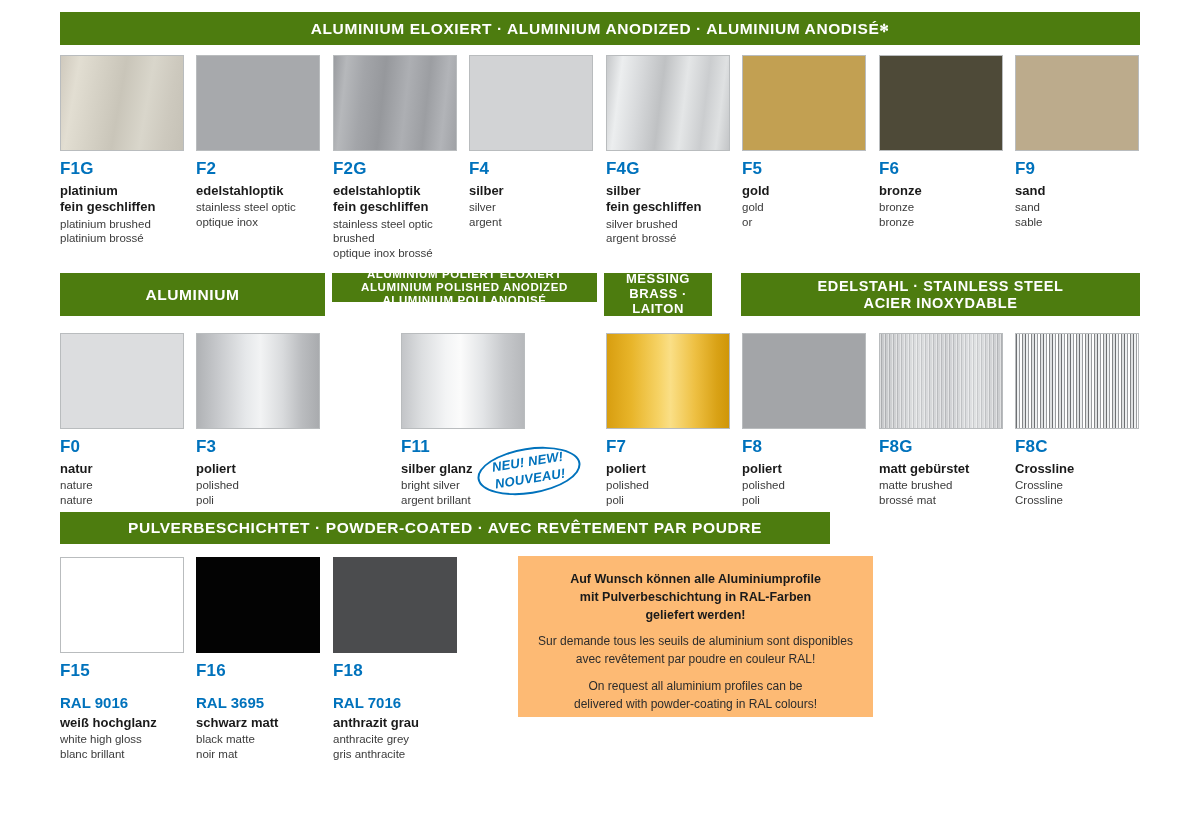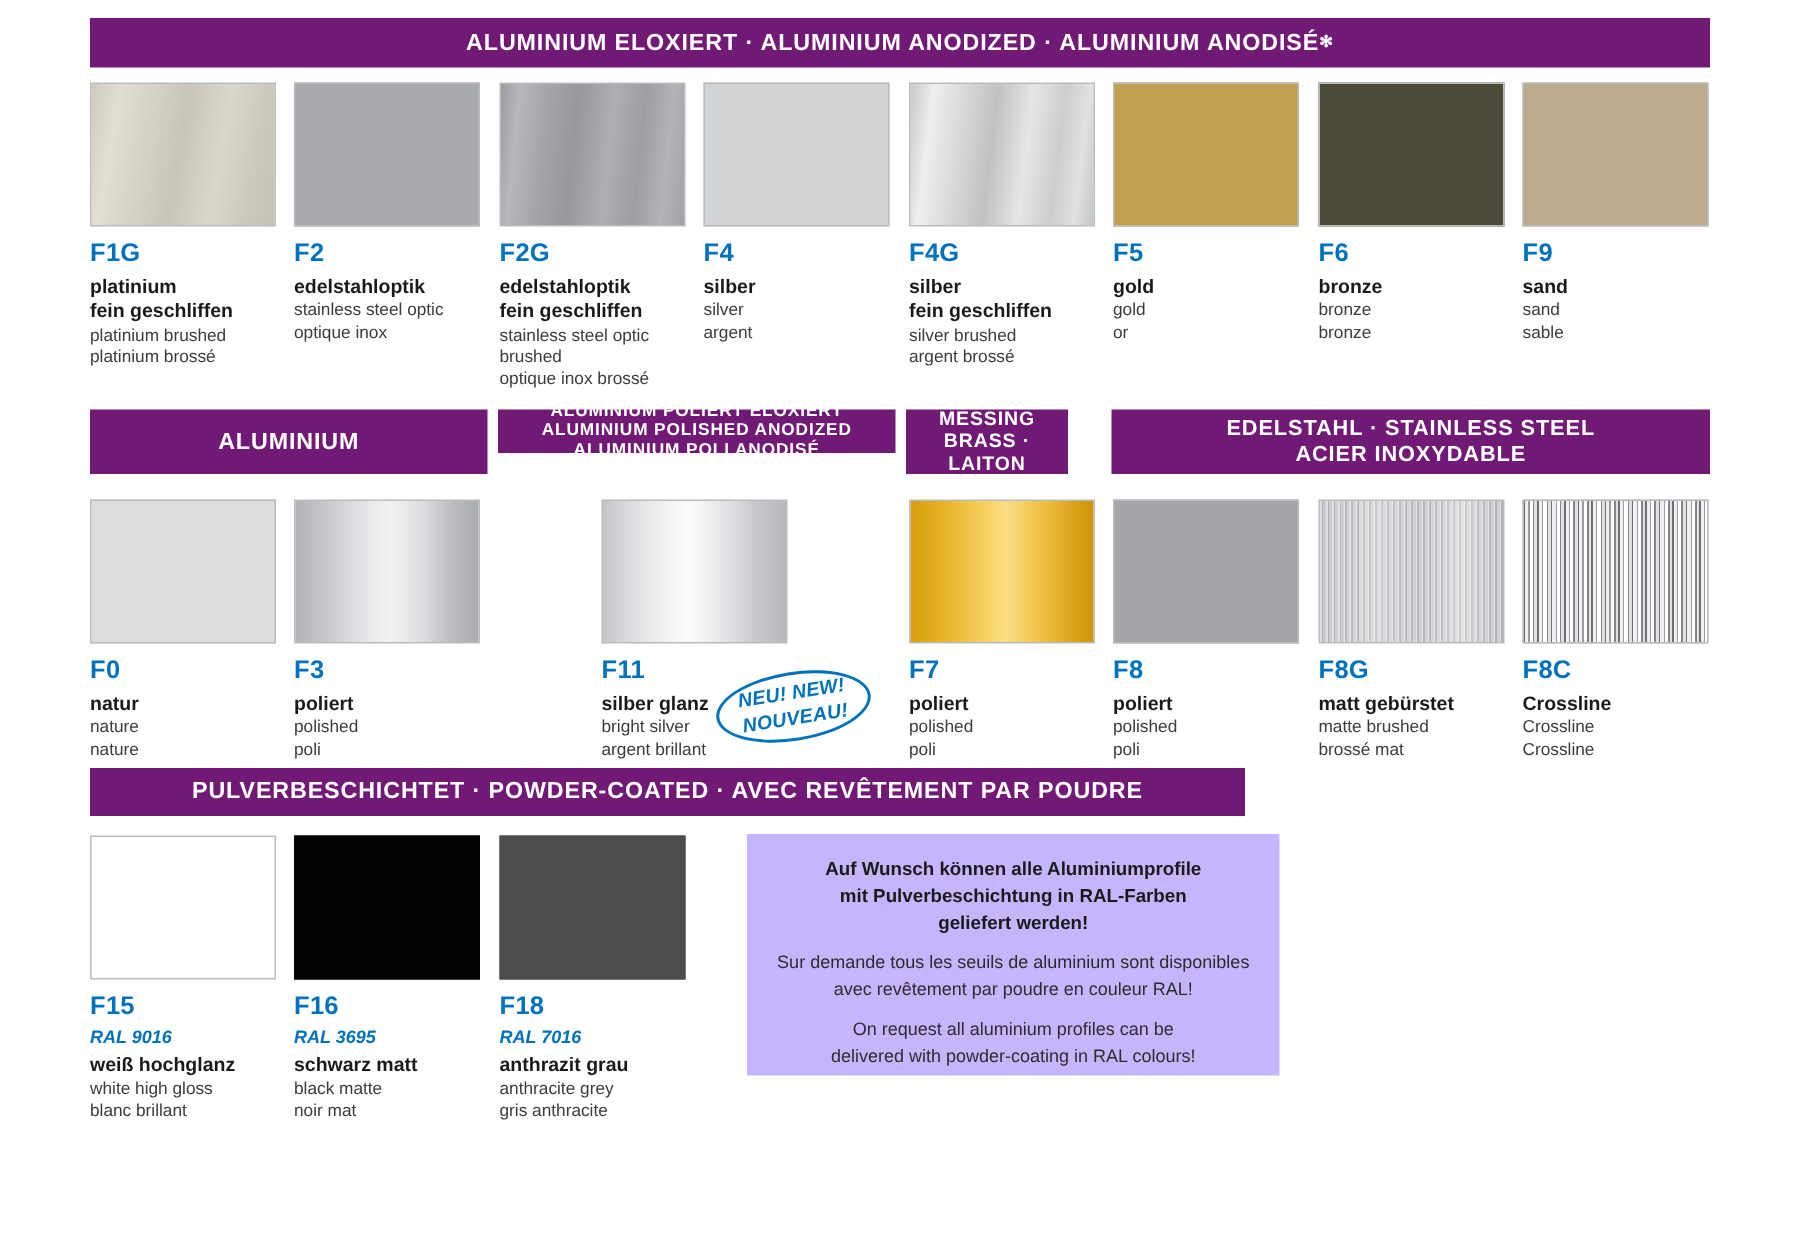--- a/index.html
+++ b/index.html
@@ -11,21 +11,21 @@
   }
   #page {
     position: relative;
     width: 1200px; height: 837px;
     overflow: hidden;
   }
 
   
   .banner {
     position: absolute;
-    background: #701a75;
+    background: #4d7c0f;
     color: #ffffff;
     font-weight: bold;
     text-align: center;
     letter-spacing: 0.6px;
     display: flex;
     align-items: center;
     justify-content: center;
     line-height: 1.15;
     padding: 2px 4px;
   }
@@ -40,23 +40,22 @@
   .code {
     color: #0072bc;
     font-weight: bold;
     font-size: 17px;
     margin-top: 8px;
     letter-spacing: 0.2px;
   }
   .ral {
     color: #0072bc;
     font-weight: bold;
-    font-size: 12px;
-    margin-top: 3px;
-    font-style: italic;
+    font-size: 15px;
+    margin-top: 13px;
   }
   .de {
     color: #1a1a1a;
     font-weight: bold;
     font-size: 13px;
     margin-top: 4px;
     line-height: 1.25;
   }
   .en, .fr {
     color: #3b3b3b;
@@ -85,23 +84,24 @@
     font-style: italic;
     font-size: 13px;
     letter-spacing: 0.2px;
   }
   .neu-badge .t1 { top: 6px; }
   .neu-badge .t2 { top: 23px; }
 
   
   .note {
     position: absolute;
-    background: #c4b5fd;
+    background: #fdba74;
     padding: 14px 18px;
     text-align: center;
+    margin-left: 20px;
   }
   .note .nb {
     color: #1a1a1a;
     font-weight: bold;
     font-size: 12.5px;
     line-height: 1.45;
   }
   .note .nl {
     color: #2c2c2c;
     font-size: 12px;

